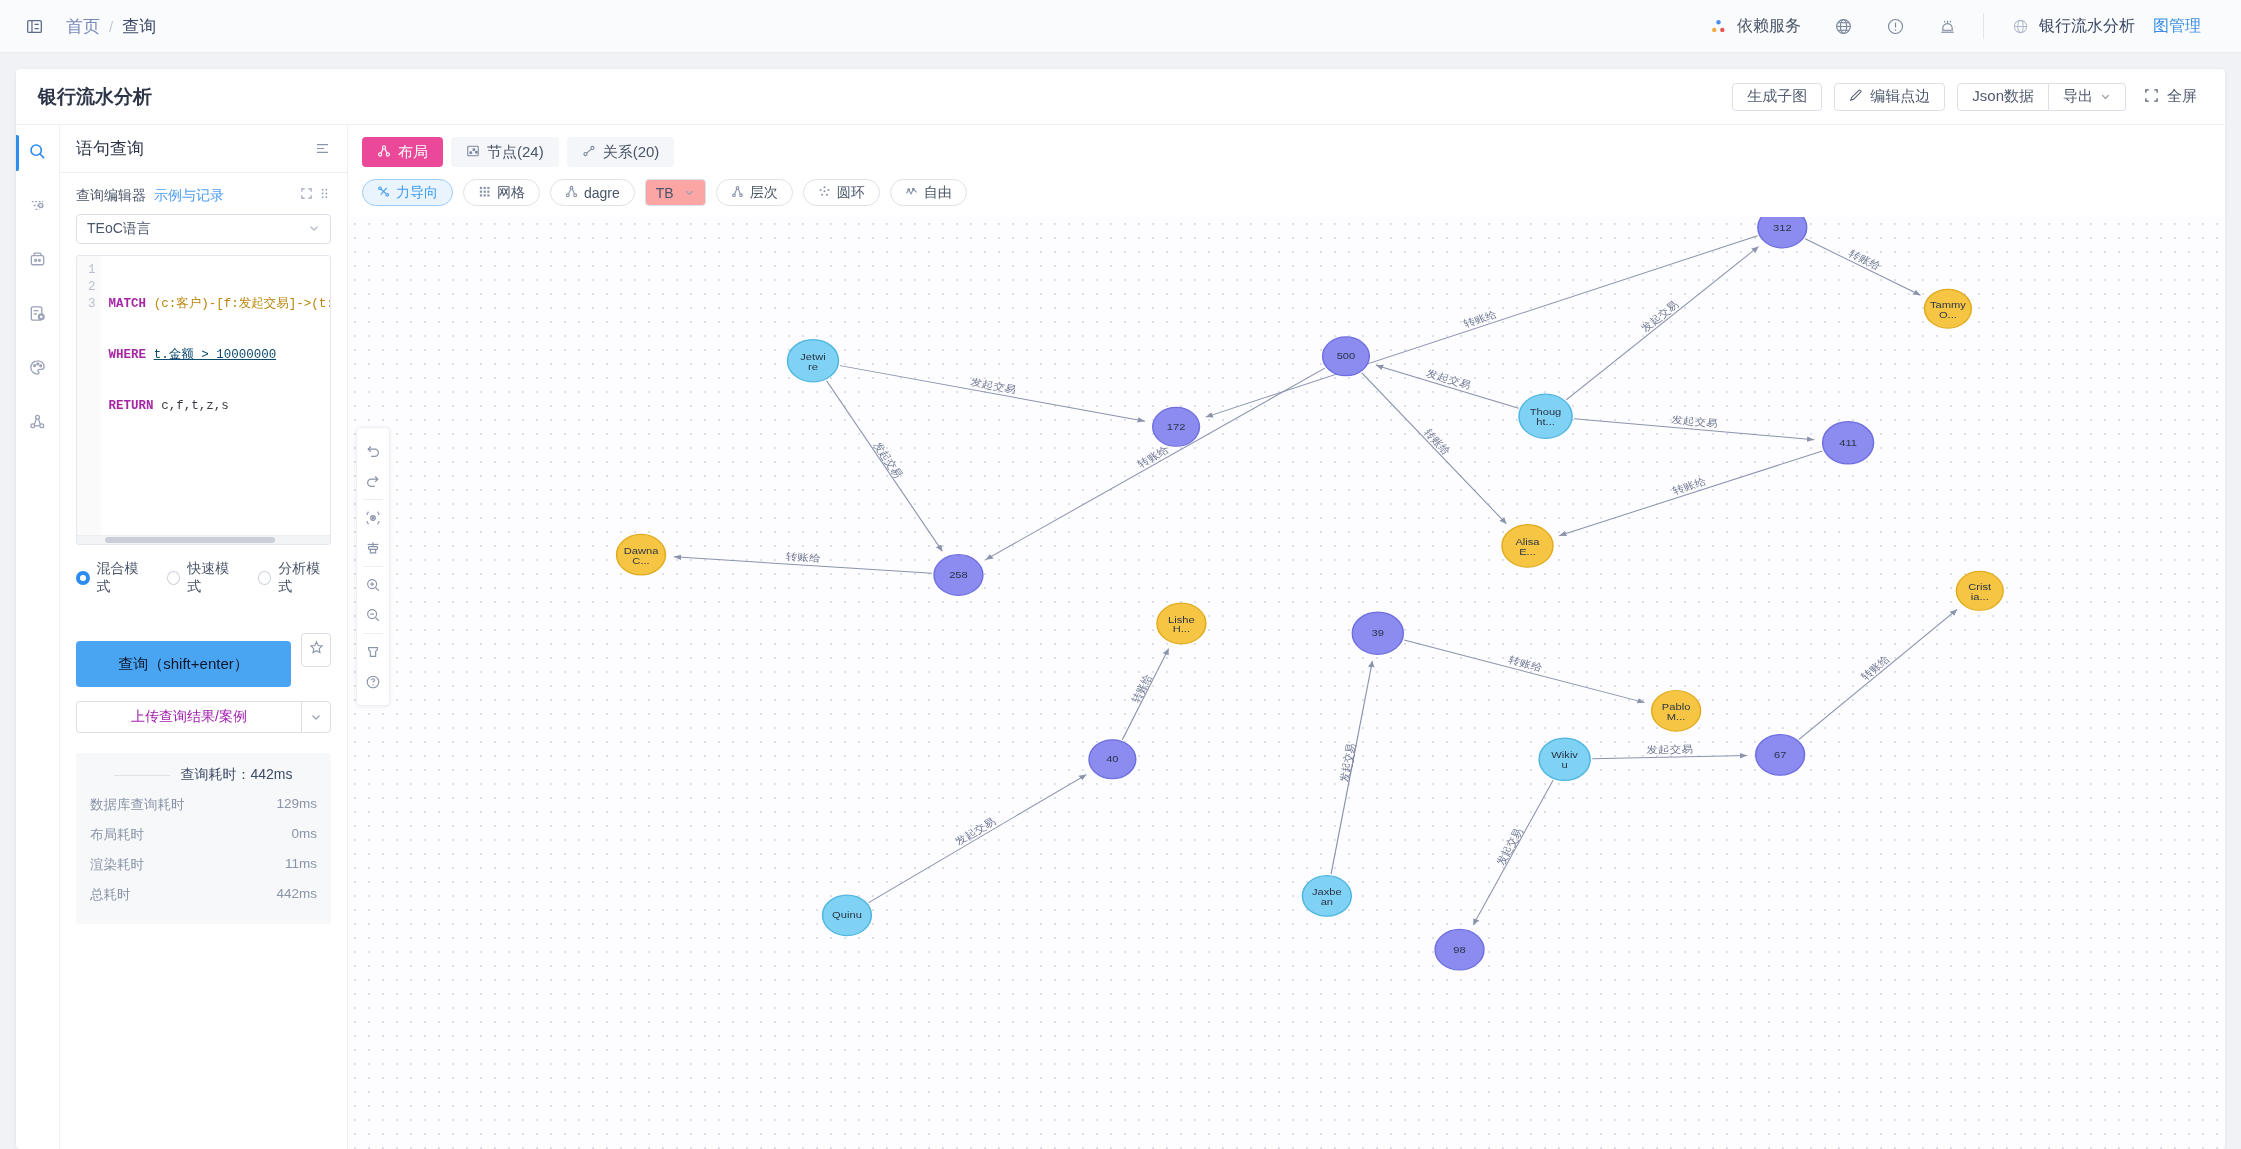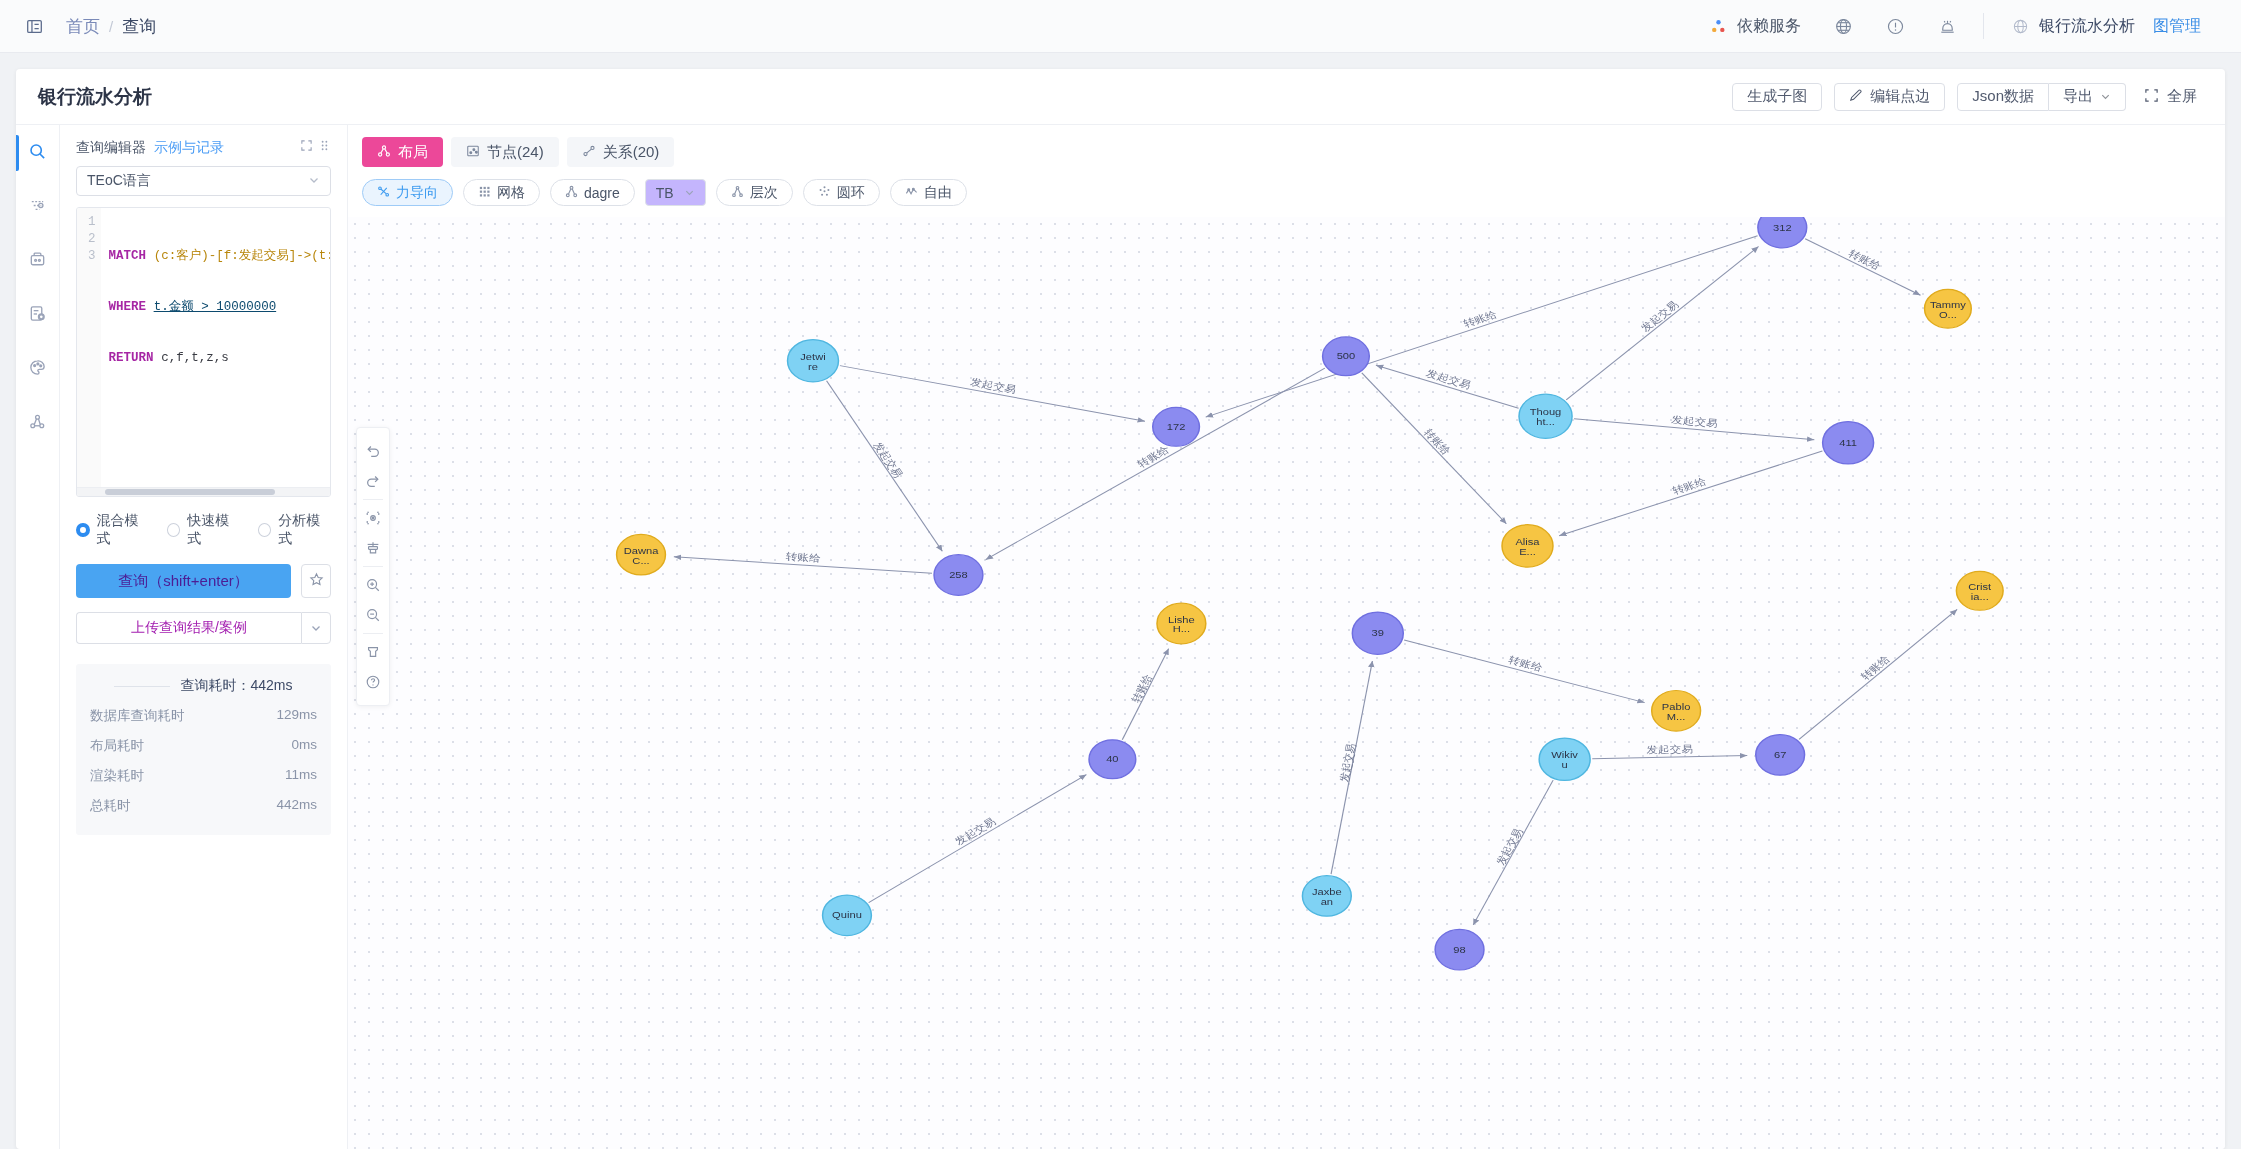--- a/index.html
+++ b/index.html
@@ -88,41 +88,41 @@
   .k-num{color:#0c4a6e;text-decoration:underline;}
   .k-txt{color:#383a42;}
   .hscroll{ height:9px;background:#f3f4f6;border-top:1px solid #eceef2;position:relative;}
   .hscroll-thumb{ position:absolute;left:28px;top:1px;height:6px;width:170px;background:#c9ced8;border-radius:3px;}
   .modes{ display:flex;align-items:center;gap:18px;margin-top:15px;}
   .mode{ display:flex;align-items:center;gap:7px;font-size:14px;color:#4a5568;cursor:pointer;}
   .radio{ width:14px;height:14px;border:1px solid #cdd2dc;border-radius:50%;background:#fff;}
   .radio.on{ border:4px solid #2d8cf0;background:#fff;}
   .query-row{ display:flex;gap:10px;margin-top:16px;align-items:center;}
   .query-btn{
-    flex:1;height:34px;background:#49a4f2;border:none;border-radius:4px;color:#4c1d95;font-size:15px;cursor:pointer;font-family:inherit;
+    flex:1;height:46px;background:#49a4f2;border:none;border-radius:4px;color:#0f172a;font-size:15px;cursor:pointer;font-family:inherit;margin-top:29px;
   }
   .star-btn{ width:30px;height:34px;border:1px solid #dcdfe6;border-radius:4px;display:flex;align-items:center;justify-content:center;color:#8a94a8;cursor:pointer;}
   .upload-row{ display:flex;margin-top:14px;}
   .upload-btn{ flex:1;height:32px;border:1px solid #dcdfe6;border-right:none;border-radius:4px 0 0 4px;display:flex;align-items:center;justify-content:center;font-size:14px;color:#a21caf;cursor:pointer;}
   .upload-chev{ width:30px;height:32px;border:1px solid #dcdfe6;border-radius:0 4px 4px 0;display:flex;align-items:center;justify-content:center;color:#9aa3b8;cursor:pointer;}
   .stats{ margin-top:20px;background:#f7f8fa;border-radius:3px;padding:13px 14px 14px 14px;}
   .stats-head{ display:flex;align-items:center;gap:10px;justify-content:center;font-size:14px;color:#3d4a66;margin-bottom:6px;}
   .stats-line{ width:56px;height:1px;background:#dfe3ea;}
   .stat-row{ display:flex;font-size:13.5px;color:#8a94a8;padding:6px 0;}
   .stat-val{ margin-left:auto;color:#8a94a8;}
 
   
   .gside{ flex:1; display:flex;flex-direction:column; position:relative;}
   .gtabs{ display:flex;gap:8px;padding:12px 0 0 14px;}
   .gtab{ height:30px;border-radius:4px;background:#f4f6f9;display:flex;align-items:center;gap:7px;padding:0 15px;font-size:15px;color:#4a5568;cursor:pointer;}
   .gtab.active{ background:#ec4899;color:#fff;}
   .layout-row{ display:flex;gap:10px;padding:12px 0 0 14px;align-items:center;}
   .chip{ height:27px;border:1px solid #dde1e8;border-radius:14px;display:flex;align-items:center;gap:6px;padding:0 14px;font-size:14px;color:#4a5568;background:#fff;cursor:pointer;}
   .chip.active{ border-color:#9ecbf7;background:#eaf4fe;color:#3d9bf0;}
-  .tb-sel{ height:27px;border:1px solid #dde1e8;border-radius:4px;display:flex;align-items:center;gap:10px;padding:0 10px;font-size:14px;color:#4a5568;background:#c4b5fd;cursor:pointer;}
+  .tb-sel{ height:27px;border:1px solid #dde1e8;border-radius:4px;display:flex;align-items:center;gap:10px;padding:0 10px;font-size:14px;color:#4a5568;background:#fca5a5;cursor:pointer;}
 
   .canvas{
     position:absolute;left:0;top:92px;right:0;bottom:0;
     background-color:#fdfdff;
     background-image:radial-gradient(circle, #dcdfe8 1px, transparent 1px);
     background-size:14px 14px;
     overflow:hidden;
   }
   .float-tools{
     position:absolute;left:8px;top:210px;width:34px;
@@ -302,20 +302,30 @@
             <circle cx="14.5" cy="14.5" r="2"></circle>
             <circle cx="10" cy="5.5" r="2"></circle>
           <line x1="6.6" y1="13.2" x2="9" y2="7.2"></line>
             <line x1="12.9" y1="13.2" x2="11" y2="7.2"></line>
             <line x1="7" y1="14.5" x2="12.5" y2="14.5"></line>
         </svg>
       </div>
     </div>
 
     <div class="lpanel">
+      <div class="lpanel-head">
+        <span class="lpanel-title">语句查询</span>
+        <span class="lpanel-head-icon">
+          <svg width="17" height="17" viewBox="0 0 20 20" fill="none" stroke="currentColor" stroke-width="1.4">
+            <line x1="3.5" y1="5.5" x2="16.5" y2="5.5"></line>
+              <line x1="3.5" y1="10" x2="12" y2="10"></line>
+              <line x1="3.5" y1="14.5" x2="16.5" y2="14.5"></line>
+          </svg>
+        </span>
+      </div>
 
       <div class="lpanel-inner">
         <div class="editor-label-row">
           <span class="editor-label">查询编辑器</span>
           <span class="editor-link">示例与记录</span>
           <span class="editor-expand">
             <svg width="13" height="13" viewBox="0 0 14 14" fill="none" stroke="currentColor" stroke-width="1.2">
               <path d="M2 5V2h3M12 5V2H9M2 9v3h3M12 9v3H9"></path>
             </svg>
             <svg width="13" height="13" viewBox="0 0 14 14" fill="currentColor">

